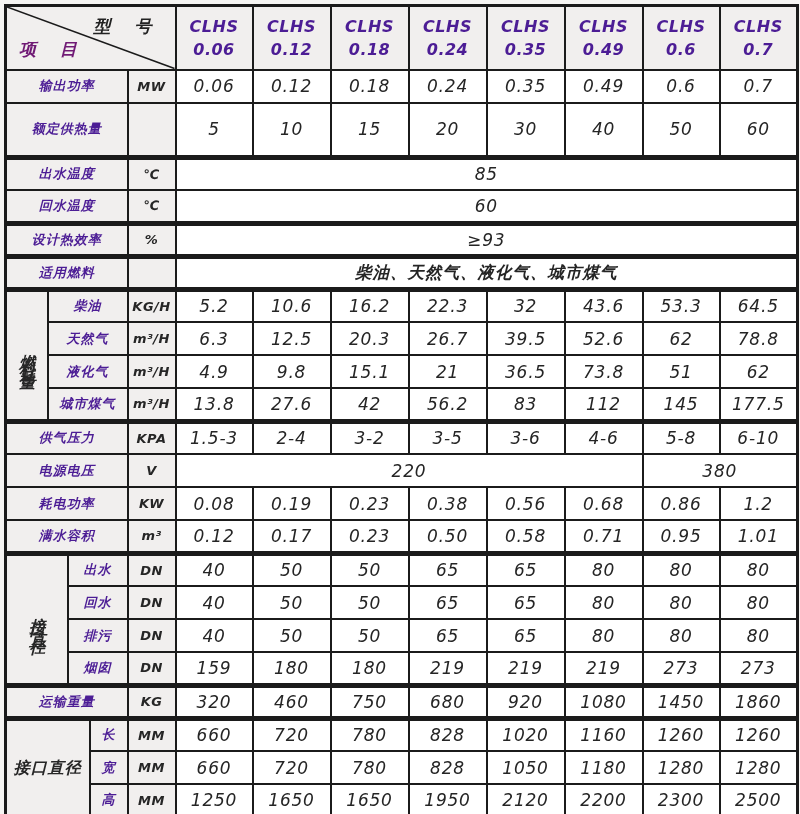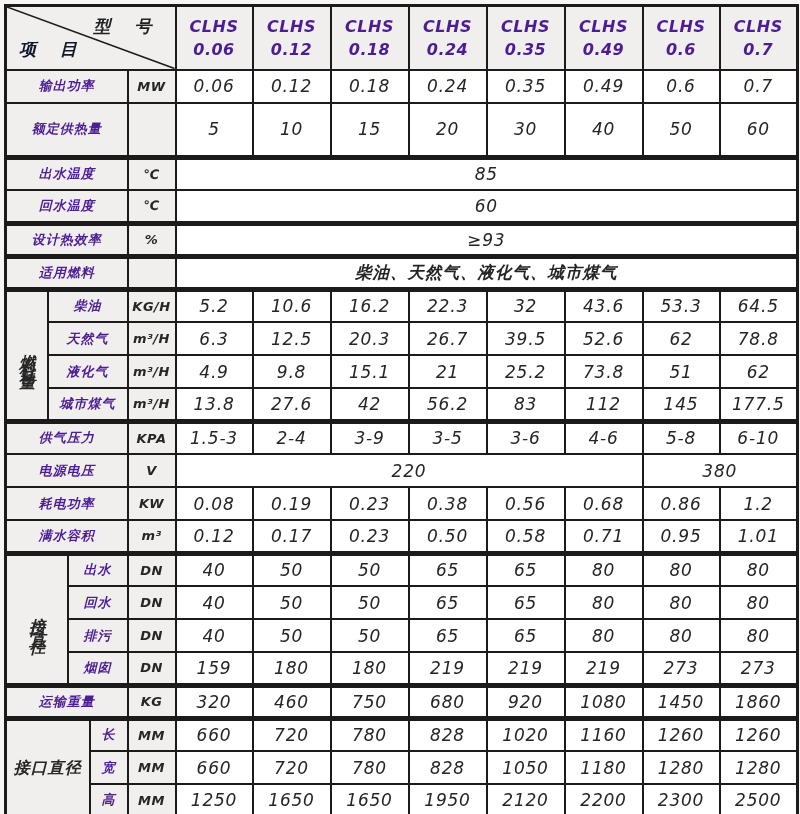--- a/index.html
+++ b/index.html
@@ -53,21 +53,21 @@
   td.data.bold{font-weight:700;font-size:16.5px;letter-spacing:1px;margin-left:8px;}
 
   th.corner{position:relative;background:#f1efee;}
   th.corner svg{position:absolute;left:0;top:0;width:100%;height:100%;display:block;}
   th.corner .corner-top{
     position:absolute;top:8px;right:14px;
     font-size:17px;font-weight:700;letter-spacing:9px;color:#222;
   }
   th.corner .corner-bottom{
     position:absolute;bottom:8px;left:12px;
-    font-size:17px;font-weight:700;letter-spacing:9px;color:#0f172a;
+    font-size:17px;font-weight:700;letter-spacing:9px;color:#701a75;
   }
 </style>
 </head>
 <body>
 
 <table>
   <colgroup>
     <col style="width:42px">
       <col style="width:20px">
       <col style="width:22px">
@@ -193,21 +193,21 @@
         <td class="data">62</td>
         <td class="data">78.8</td>
       </tr>
       <tr>
         <th colspan="3" class="label">液化气</th>
         <th class="unit">m³/H</th>
         <td class="data">4.9</td>
         <td class="data">9.8</td>
         <td class="data">15.1</td>
         <td class="data">21</td>
-        <td class="data">25.2</td>
+        <td class="data">36.5</td>
         <td class="data">73.8</td>
         <td class="data">51</td>
         <td class="data">62</td>
       </tr>
       <tr>
         <th colspan="3" class="label">城市煤气</th>
         <th class="unit">m³/H</th>
         <td class="data">13.8</td>
         <td class="data">27.6</td>
         <td class="data">42</td>
@@ -215,21 +215,21 @@
         <td class="data">83</td>
         <td class="data">112</td>
         <td class="data">145</td>
         <td class="data">177.5</td>
       </tr>
       <tr class="sect">
         <th colspan="4" class="label">供气压力</th>
         <th class="unit">KPA</th>
         <td class="data">1.5-3</td>
         <td class="data">2-4</td>
-        <td class="data">3-9</td>
+        <td class="data">3-2</td>
         <td class="data">3-5</td>
         <td class="data">3-6</td>
         <td class="data">4-6</td>
         <td class="data">5-8</td>
         <td class="data">6-10</td>
       </tr>
       <tr>
         <th colspan="4" class="label">电源电压</th>
         <th class="unit">V</th>
         <td colspan="6" class="data">220</td>

